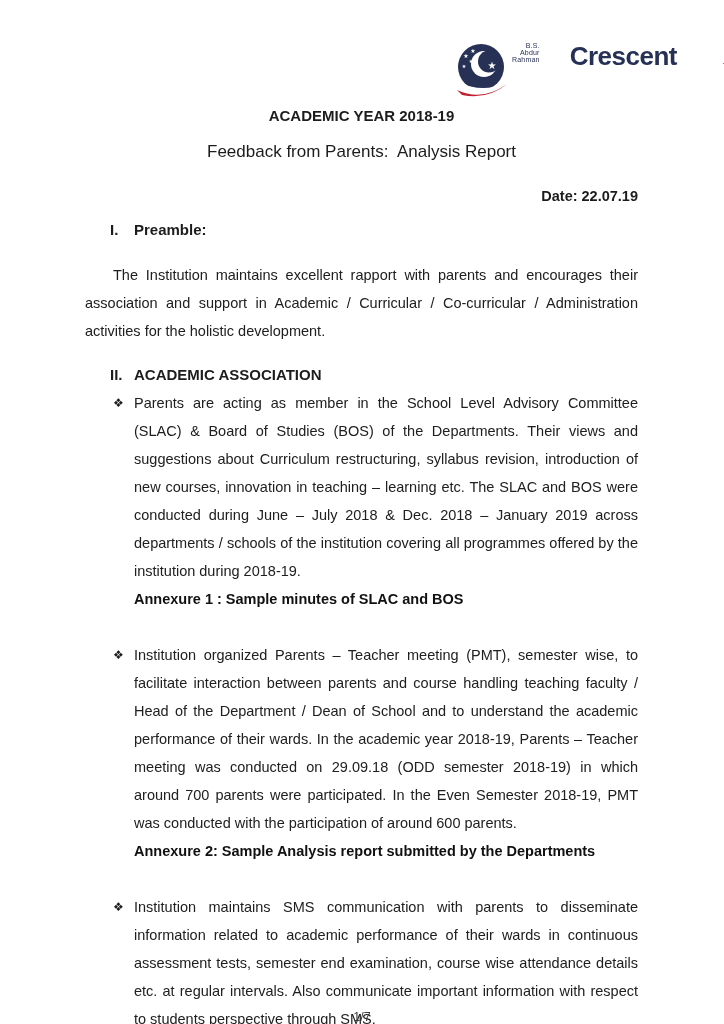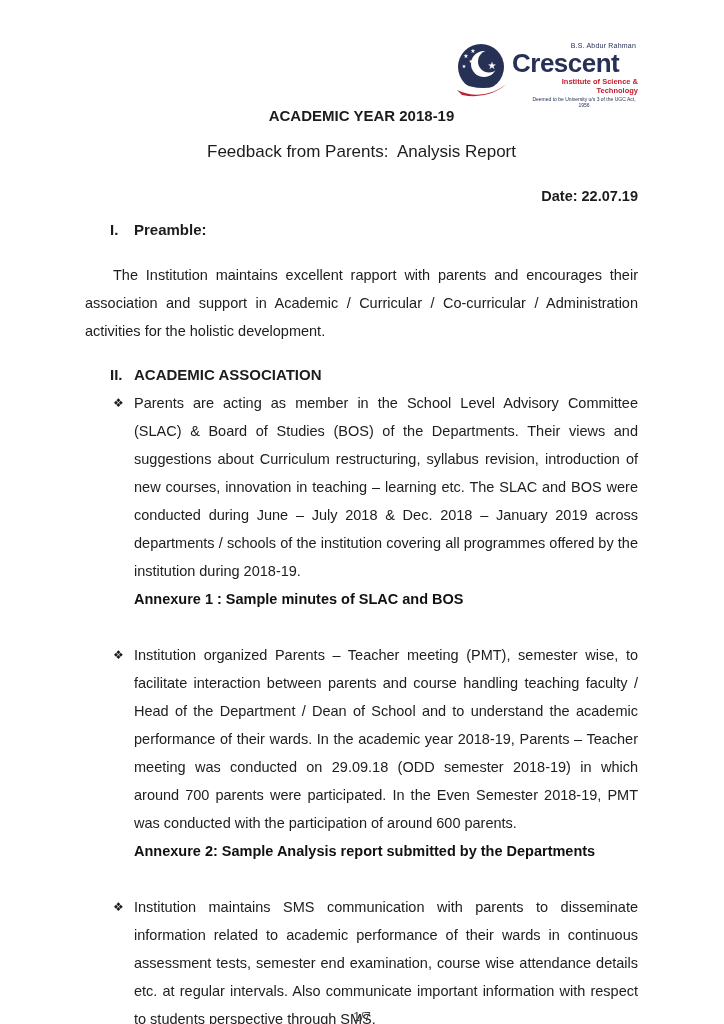--- a/index.html
+++ b/index.html
@@ -14,21 +14,21 @@
   .page {
     width: 724px; height: 1024px;
     padding: 0 86px 0 85px;
     position: relative;
   }
 
   
   .logo-row { display: flex; justify-content: flex-end; margin-top: 42px; height: 58px; }
   .logo { display: flex; align-items: flex-start; }
   .logo-emblem { width: 56px; height: 58px; flex: none; margin-right: 2px; }
-  .logo-text { display: flex; flex-direction: column; width: 126px; }
+  .logo-text { display: flex; width: 126px; gap: 28px; }
   .brand-top { font-size: 7px; color: #273156; text-align: right; letter-spacing: .2px; padding-right: 2px; }
   .brand-name { font-size: 26px; font-weight: bold; color: #273156; line-height: 26px; letter-spacing: -0.5px; margin-top: 1px; }
   .brand-sub { font-size: 7.5px; color: #c0202f; text-align: right; padding-left: 18px; margin-top: 1px; font-weight: bold; }
   .brand-note { font-size: 5px; color: #273156; text-align: center; padding-left: 18px; margin-top: 1px; }
 
   
   .doc-title { margin-top: 6px; text-align: center; font-size: 15px; font-weight: bold; line-height: 20px; }
   .doc-subtitle { margin-top: 16px; text-align: center; font-size: 17px; font-weight: normal; line-height: 20px; white-space: pre-wrap; }
   .doc-date { margin-top: 24px; text-align: right; font-size: 14.5px; font-weight: bold; line-height: 20px; }
 

